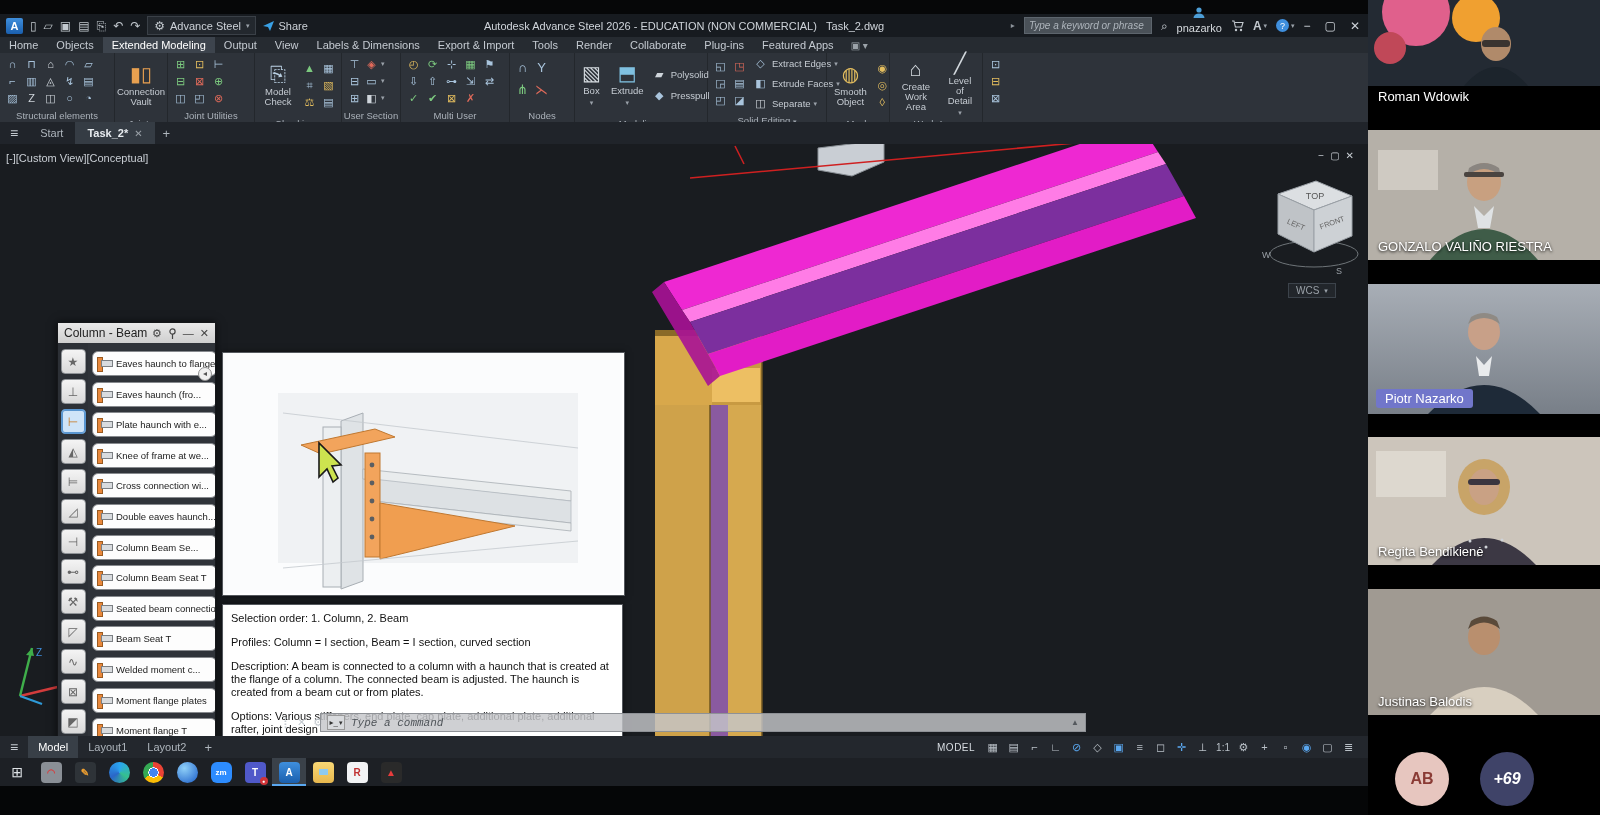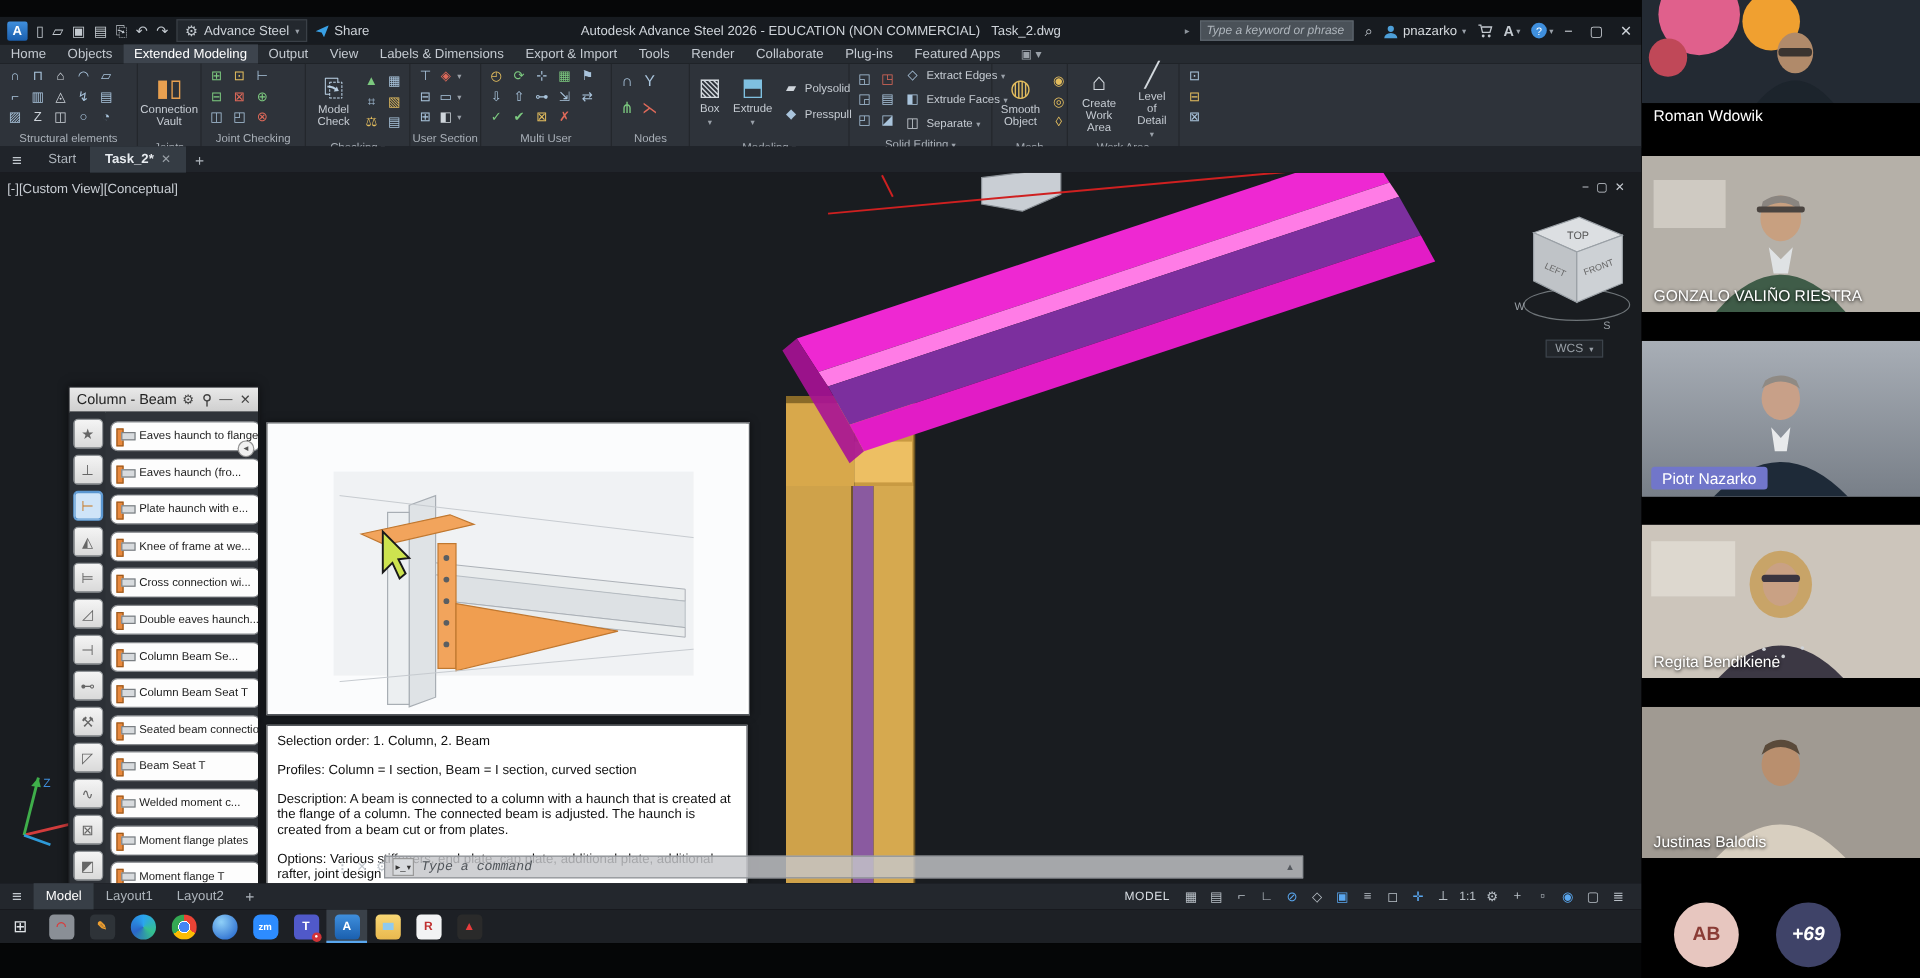--- a/index.html
+++ b/index.html
@@ -136,21 +136,21 @@
         <span>Share</span>
       </span>
     </div>
     <div class="apptitle">
       <span>Autodesk Advance Steel 2026 - EDUCATION (NON COMMERCIAL)</span>&nbsp;&nbsp;&nbsp;<span>Task_2.dwg</span>
     </div>
     <div class="tright">
       <span style="color:#8d949b;font-size:8px;">▸</span>
       <span class="searchbox">Type a keyword or phrase</span>
       <span class="qicon" style="font-size:12px;">⌕</span>
-      <span style="display:flex;align-items:center;gap:4px;">
+      <span style="display:flex;align-items:center;gap:4px;flex-direction:column;">
         <svg width="12" height="12" viewBox="0 0 12 12">
             <circle cx="6" cy="4" r="2.6" fill="#4d9fd8"></circle>
             <path d="M0.5,12 a5.5,4.5 0 0 1 11,0 z" fill="#4d9fd8"></path>
           </svg>
         <span>pnazarko</span>
         <span class="caret">▾</span>
       </span>
       <svg width="13" height="12" viewBox="0 0 13 12">
           <path d="M1,1 h2 l1.4,6 h6.2 l1.4-4.5 H4" fill="none" stroke="#c3c9cf" stroke-width="1.1"></path>
           <circle cx="5" cy="10" r="1.2" fill="#c3c9cf"></circle>
@@ -227,21 +227,21 @@
             <span class="ric g">⊟</span>
             <span class="ric b">◫</span>
         <span class="ric y">⊡</span>
             <span class="ric r">⊠</span>
             <span class="ric">◰</span>
         <span class="ric">⊢</span>
             <span class="ric g">⊕</span>
             <span class="ric r">⊗</span>
       </div>
         </div>
-      <div class="rlabel">Joint Checking</div>
+      <div class="rlabel">Joint Utilities</div>
     </div>
     <div class="rpanel" style="width:86px;">
       <div class="rcontent">
         <div class="bigbtn">
           <span class="bicon">⎘</span>
           <span>Model Check</span>
         </div>
         <div class="igrid">
           <span class="ric g">▲</span>
             <span class="ric">⌗</span>

